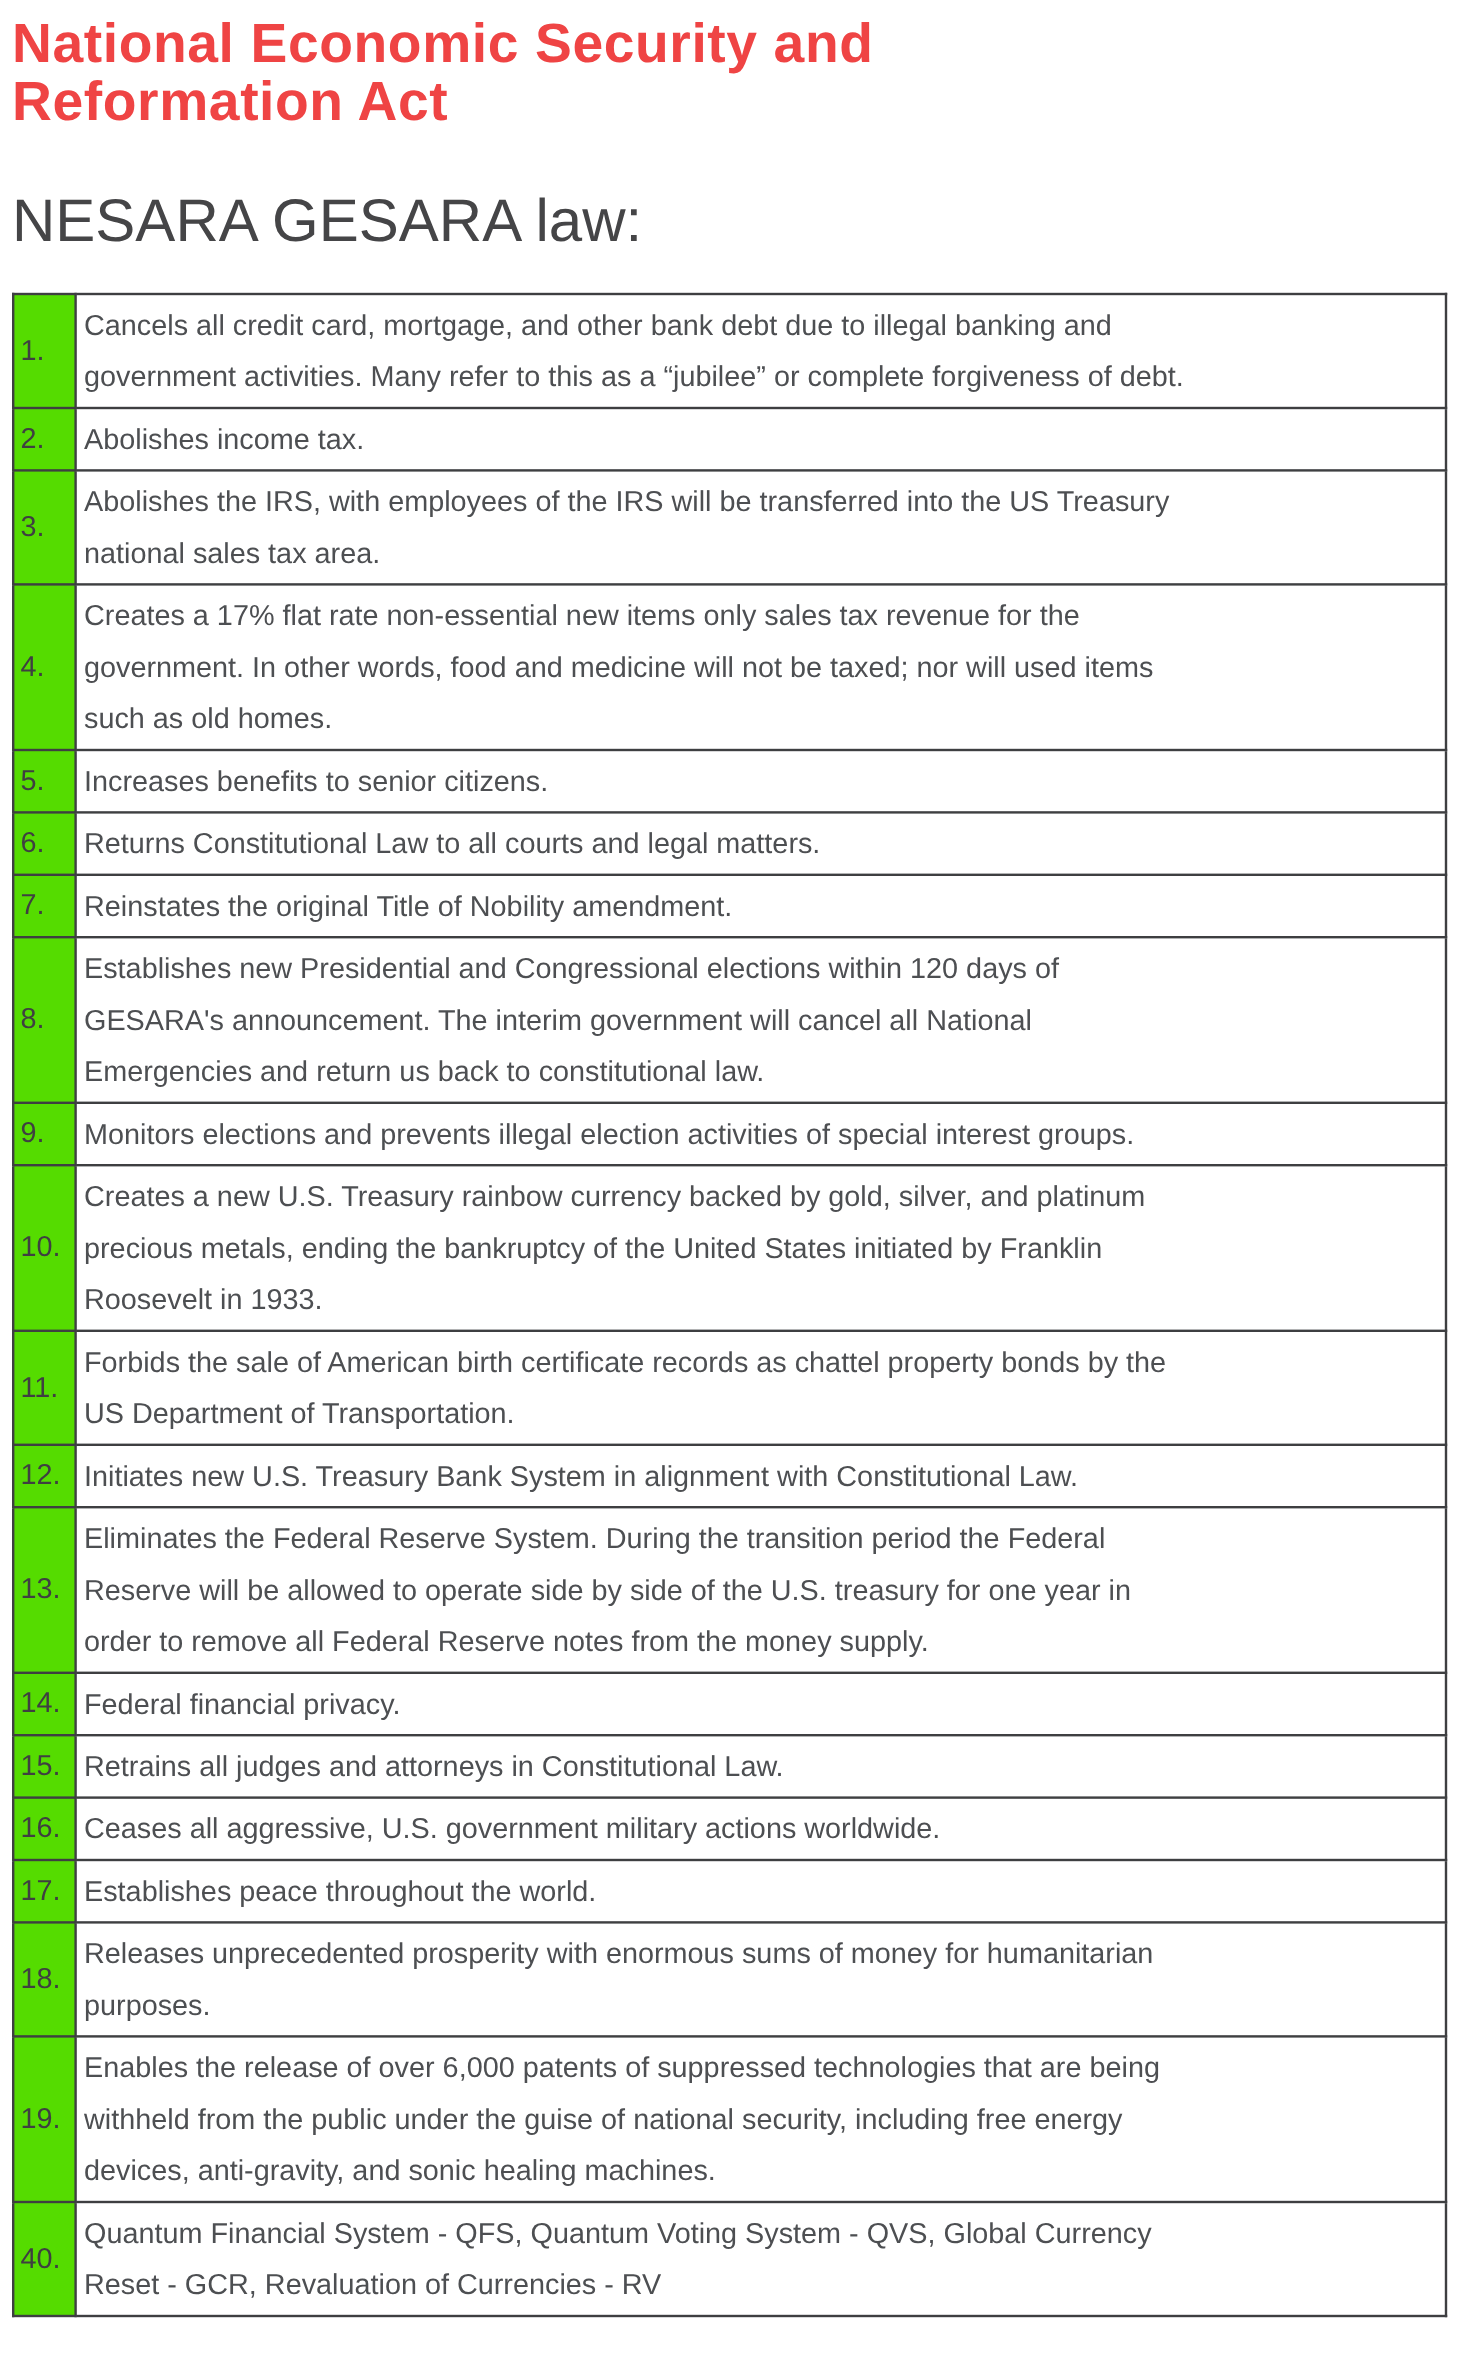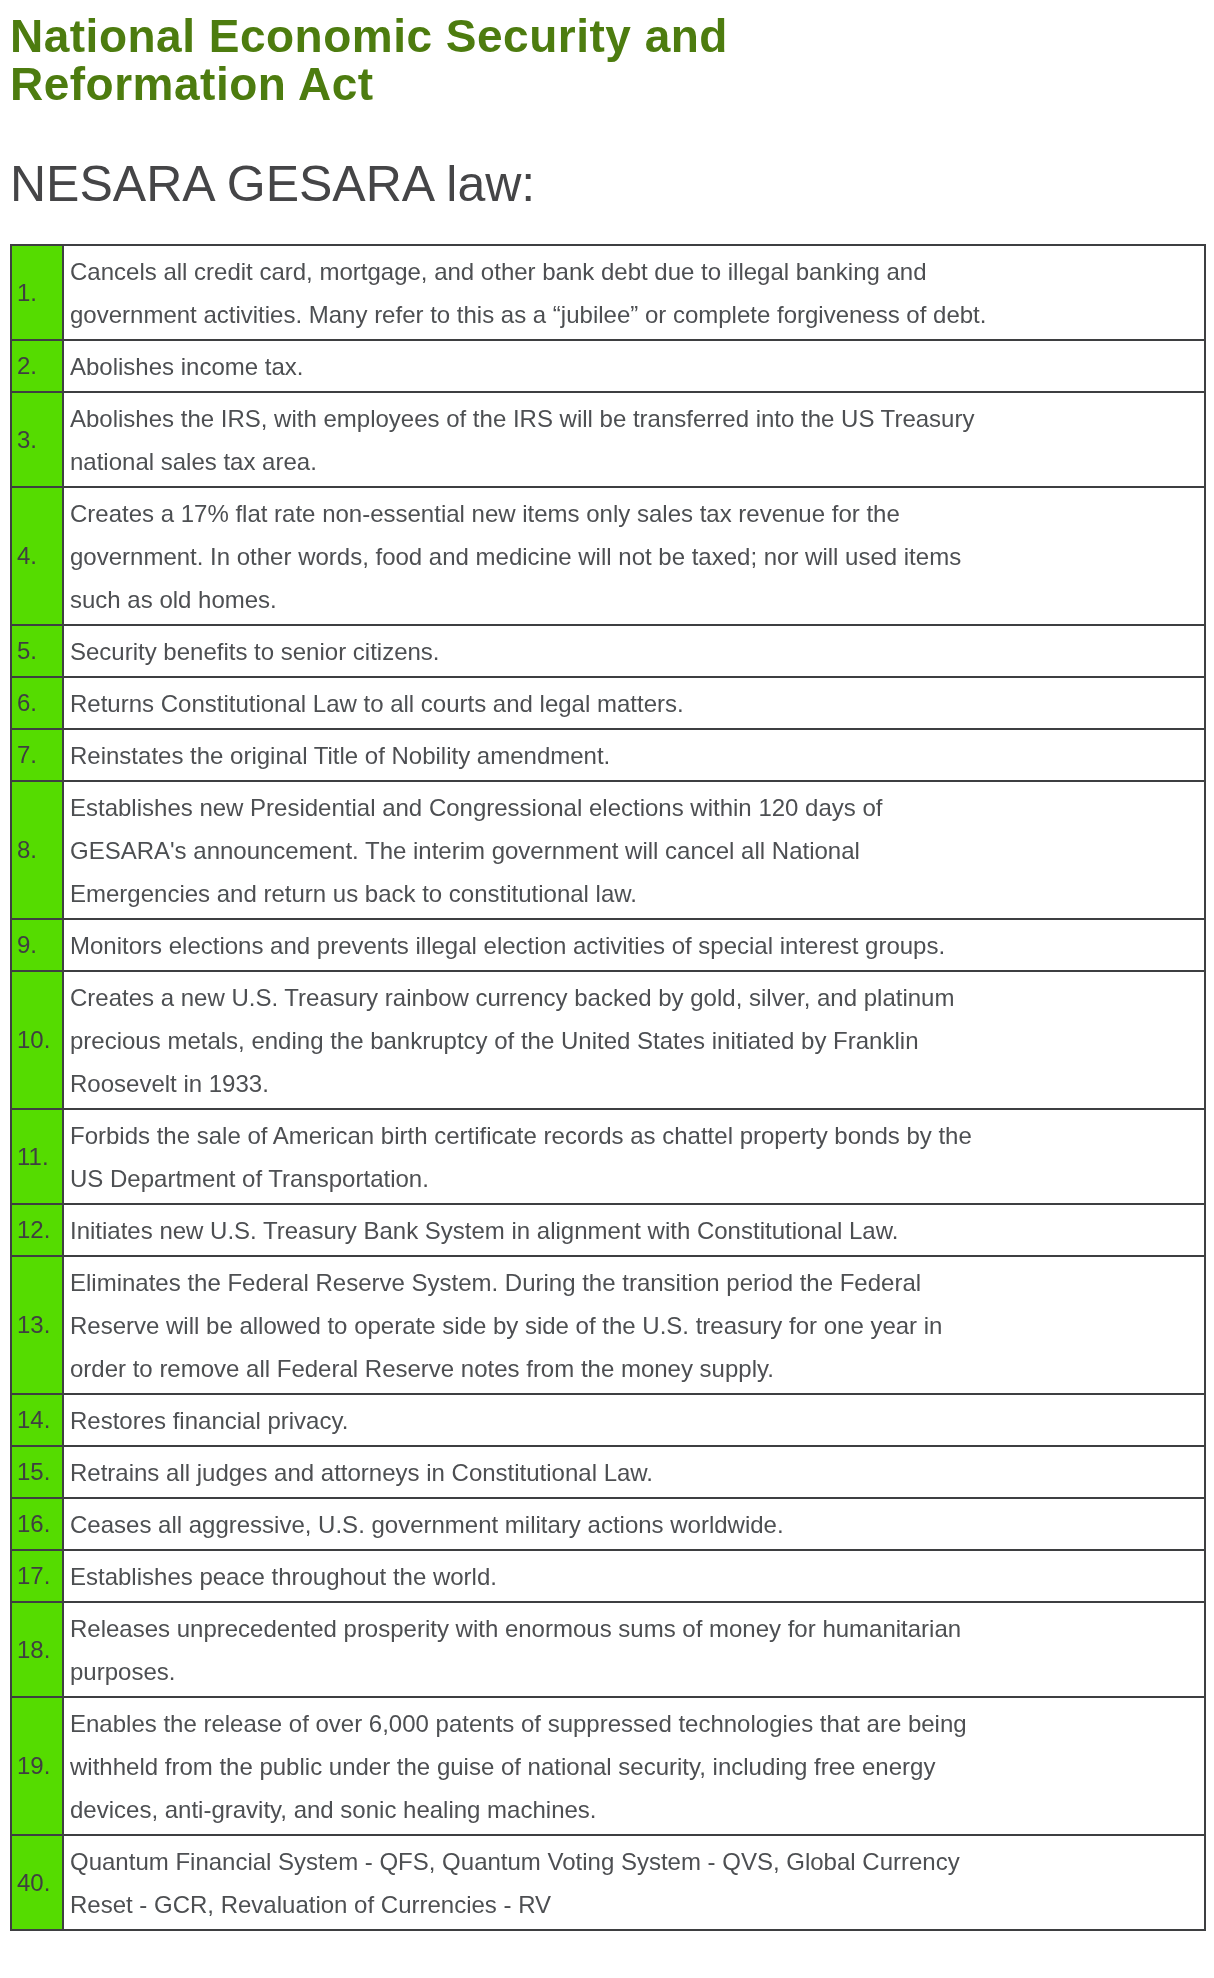--- a/index.html
+++ b/index.html
@@ -14,21 +14,21 @@
     font-family: "Liberation Sans", sans-serif;
   }
   .page {
     padding: 12px 8px 0 10px;
   }
   .page-title {
     font-size: 46px;
     font-weight: 700;
     letter-spacing: 0.5px;
     line-height: 1.05;
-    color: #4d7c0f;
+    color: #ef4444;
     margin: 0;
     max-width: 840px;
   }
   .page-subtitle {
     font-size: 50px;
     font-weight: 400;
     color: #454547;
     margin: 48px 0 4px 0;
     line-height: 1.1;
   }
@@ -90,21 +90,21 @@
         </tr>
         <tr>
           <td class="num-cell">4.</td>
           <td class="text-cell">
             <div class="inner">Creates a 17% flat rate non-essential new items only sales tax revenue for the government. In other words, food and medicine will not be taxed; nor will used items such as old homes.</div>
           </td>
         </tr>
         <tr>
           <td class="num-cell">5.</td>
           <td class="text-cell">
-            <div class="inner">Security benefits to senior citizens.</div>
+            <div class="inner">Increases benefits to senior citizens.</div>
           </td>
         </tr>
         <tr>
           <td class="num-cell">6.</td>
           <td class="text-cell">
             <div class="inner">Returns Constitutional Law to all courts and legal matters.</div>
           </td>
         </tr>
         <tr>
           <td class="num-cell">7.</td>
@@ -144,21 +144,21 @@
         </tr>
         <tr>
           <td class="num-cell">13.</td>
           <td class="text-cell">
             <div class="inner">Eliminates the Federal Reserve System. During the transition period the Federal Reserve will be allowed to operate side by side of the U.S. treasury for one year in order to remove all Federal Reserve notes from the money supply.</div>
           </td>
         </tr>
         <tr>
           <td class="num-cell">14.</td>
           <td class="text-cell">
-            <div class="inner">Restores financial privacy.</div>
+            <div class="inner">Federal financial privacy.</div>
           </td>
         </tr>
         <tr>
           <td class="num-cell">15.</td>
           <td class="text-cell">
             <div class="inner">Retrains all judges and attorneys in Constitutional Law.</div>
           </td>
         </tr>
         <tr>
           <td class="num-cell">16.</td>

